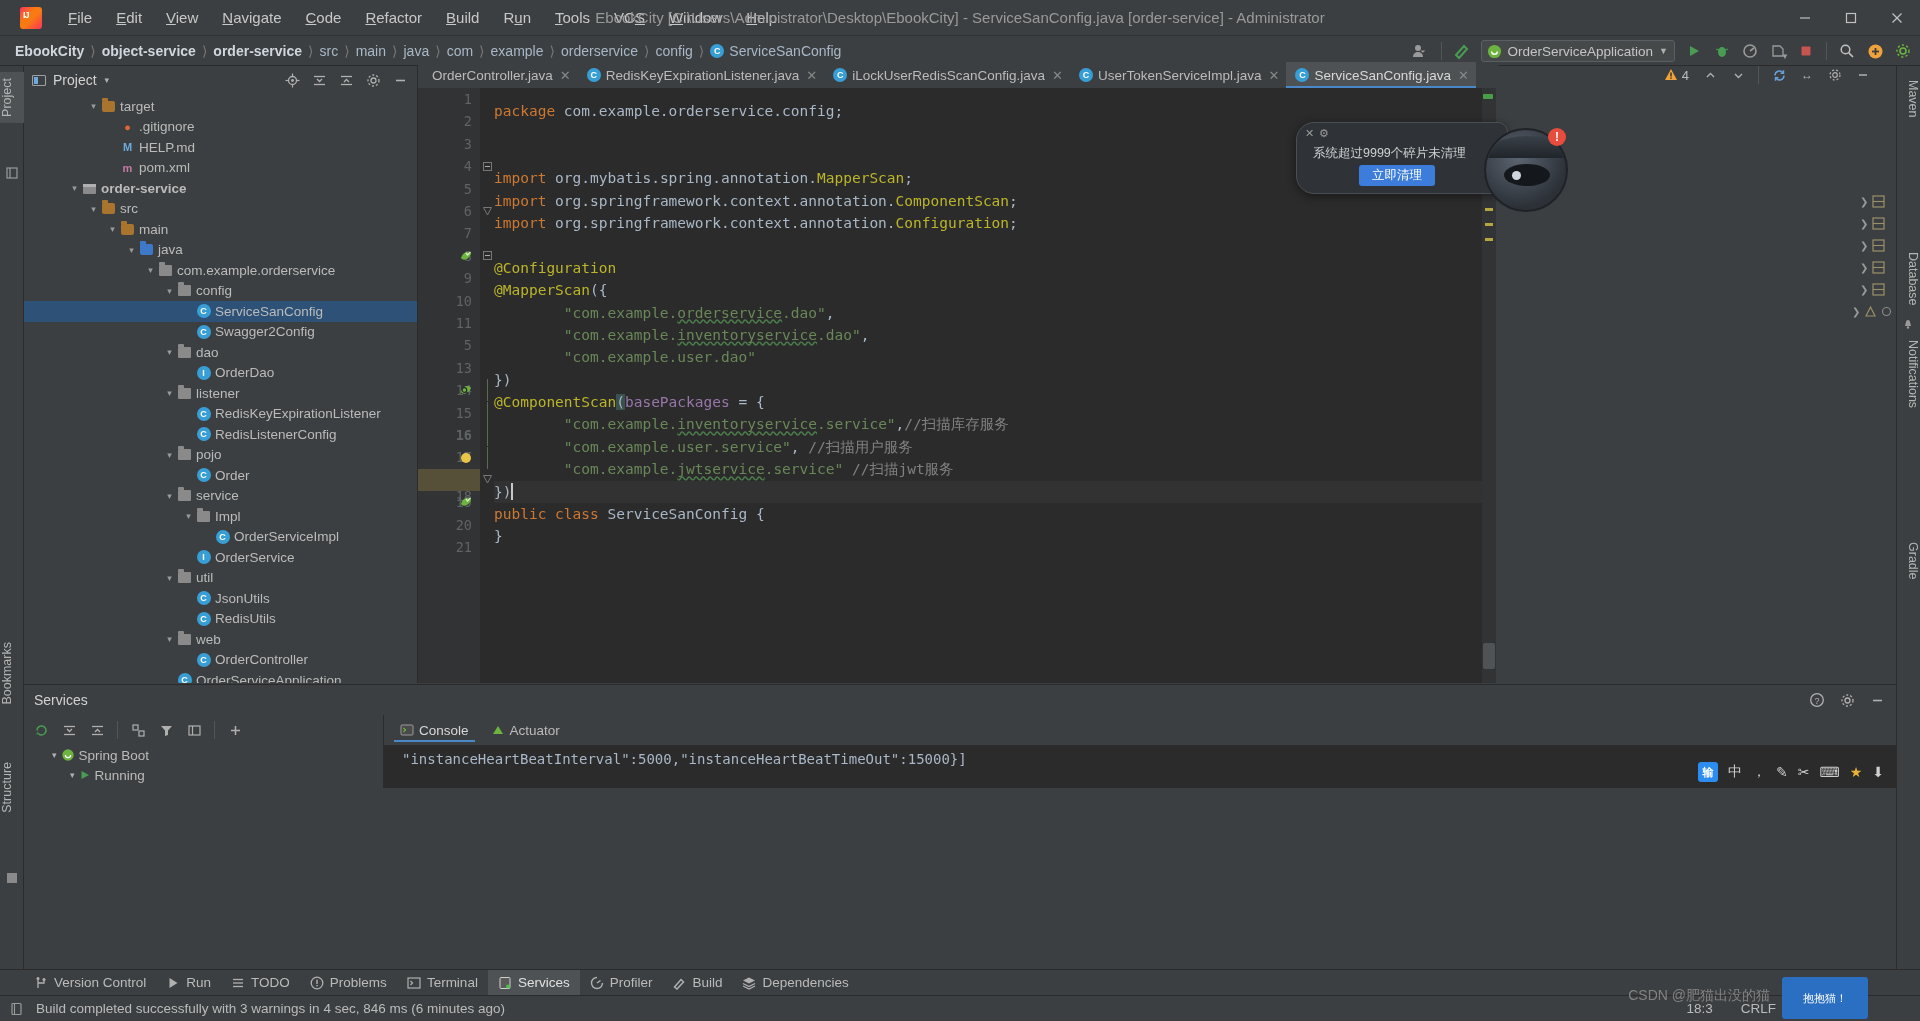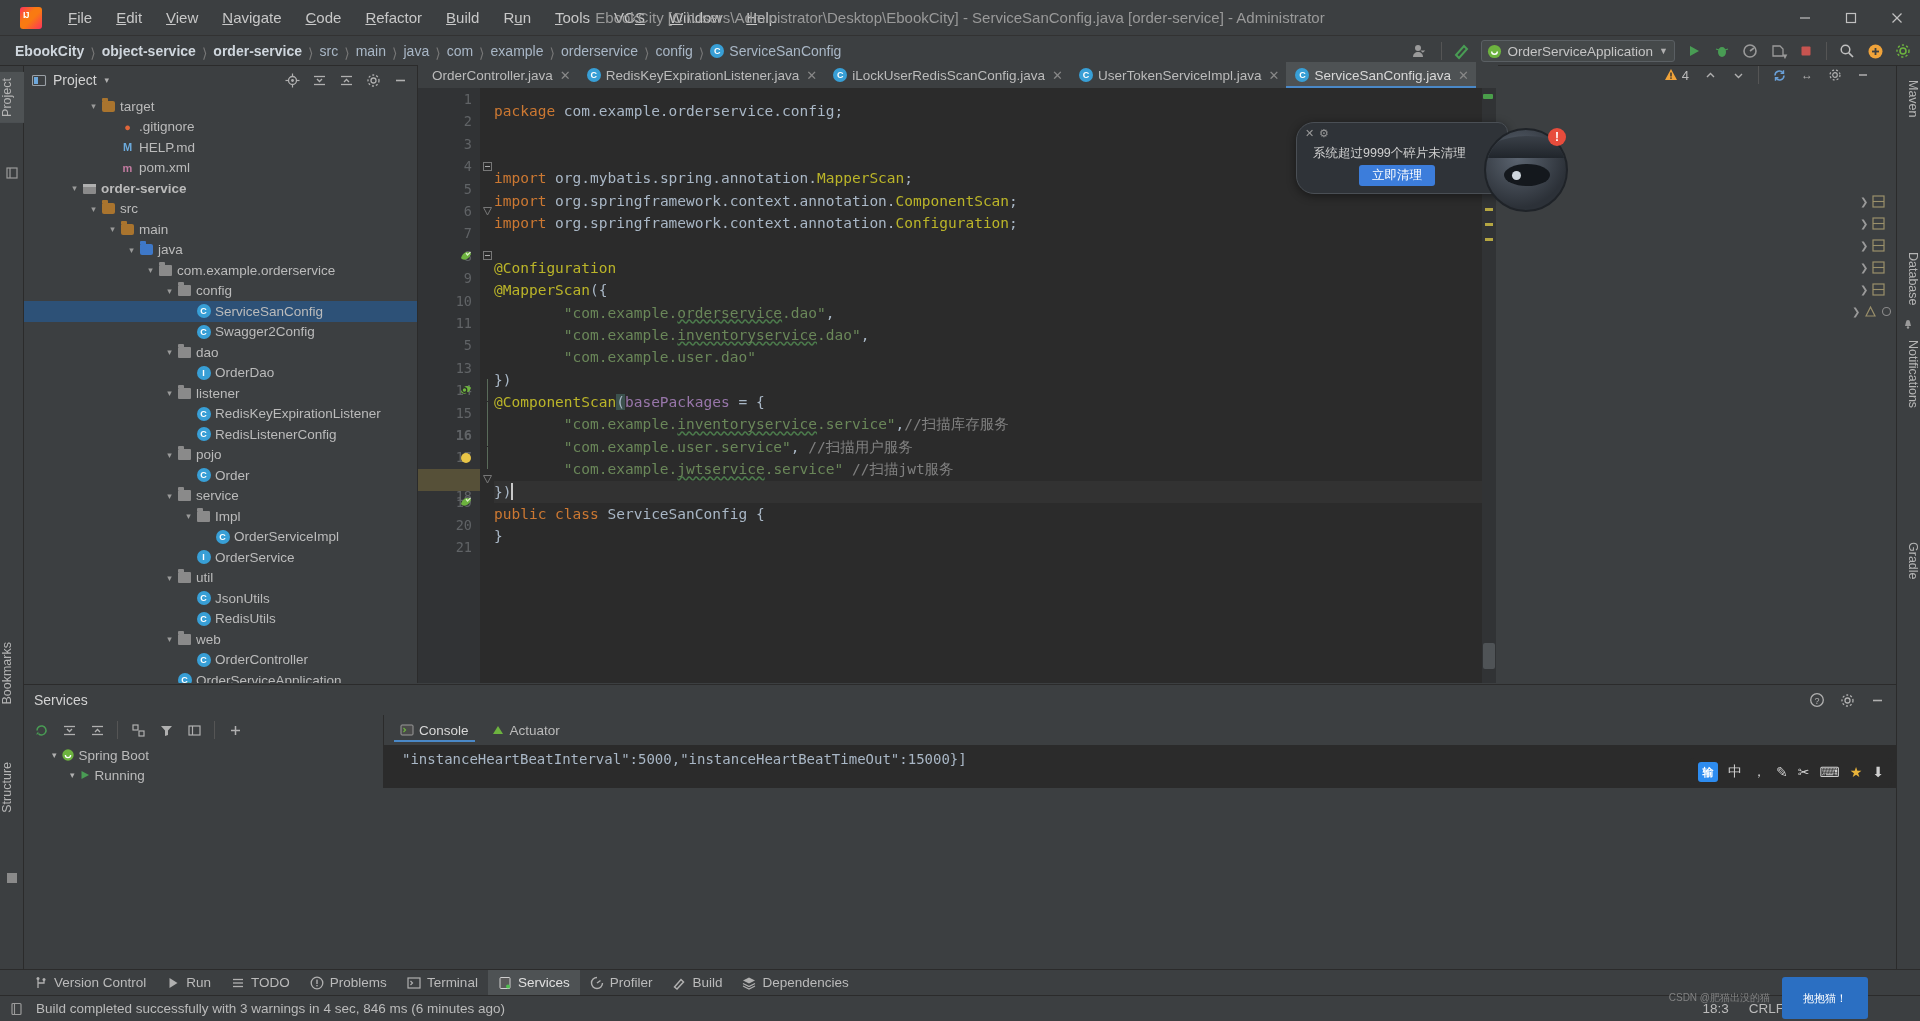--- a/index.html
+++ b/index.html
@@ -46,21 +46,21 @@
     width: 46px; height: 36px; display: flex; align-items: center; justify-content: center;
     color: #c0c0c0; font-size: 15px; cursor: default;
   }
 
   
   .navbar {
     position: absolute; top: 36px; left: 0; width: 1920px; height: 30px;
     background: #3c3f41; display: flex; align-items: center;
     border-bottom: 1px solid #2b2b2b;
   }
-  .crumbs { display: flex; align-items: flex-end; margin-left: 10px; }
+  .crumbs { display: flex; align-items: center; margin-left: 10px; }
   .crumb {
     font-size: 14px; color: #a9b7c6; padding: 2px 5px; cursor: default; white-space: nowrap;
   }
   .crumb.bold { font-weight: bold; color: #cfd6dd; }
   .crumb-sep {
     color: #777; font-size: 14px; margin: 0 1px;
   }
   .nav-right {
     position: absolute; right: 4px; top: 0; height: 30px;
     display: flex; align-items: center; gap: 2px;
@@ -299,25 +299,25 @@
     display: flex; align-items: center; gap: 6px; font-size: 13.5px; color: #bbbbbb;
     padding: 4px 10px; cursor: default; height: 26px;
   }
   .tw.active { background: #4e5254; color: #e0e0e0; }
   .statusbar {
     position: absolute; bottom: 0; left: 0; width: 1920px; height: 26px;
     background: #3c3f41; display: flex; align-items: center; font-size: 13.5px; color: #bbbbbb;
     border-top: 1px solid #2b2b2b;
   }
   .sb-left { display:flex; align-items:center; gap:8px; margin-left: 10px; }
-  .sb-right { position:absolute; right: 0; display:flex; align-items:center; gap: 12px; padding-right: 10px;}
+  .sb-right { position:absolute; right: 0; display:flex; align-items:center; gap: 20px; padding-right: 10px;}
   .sb-item { cursor: default; padding: 2px 4px; }
 
   .watermark {
-    position: absolute; right: 150px; bottom: 16px; font-size: 10px; color: #8a8a8a; opacity: .9; margin-left: 32px;
+    position: absolute; right: 150px; bottom: 16px; font-size: 14px; color: #8a8a8a; opacity: .9; margin-left: 32px;
   }
   .taskbar-thumb {
     position:absolute; right: 52px; bottom: 2px; width: 86px; height: 42px;
     background:#2b6fc2; border-radius:3px; display:flex;align-items:center;justify-content:center;
     color:#fff; font-size:11px;
   }
 
   svg { display: block; }
 </style>
 </head>

